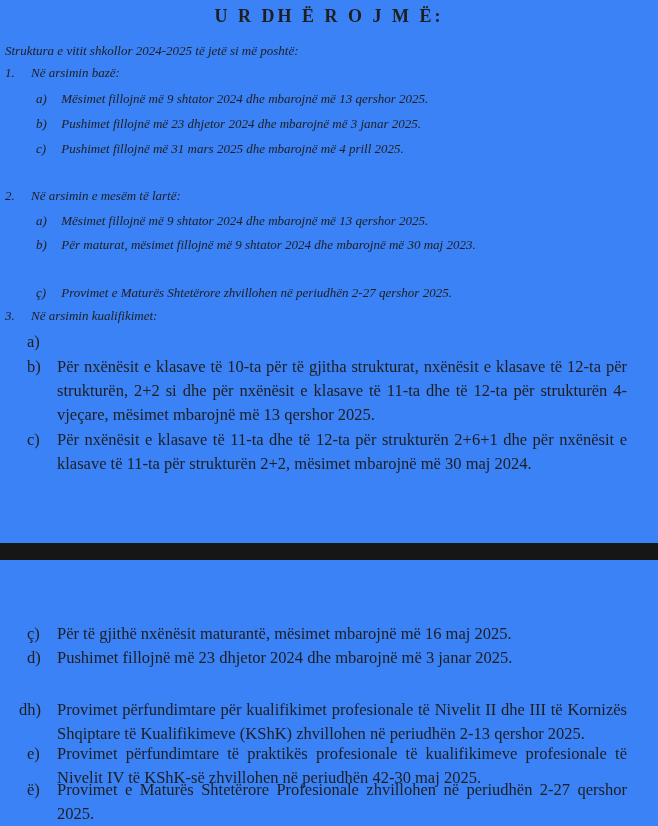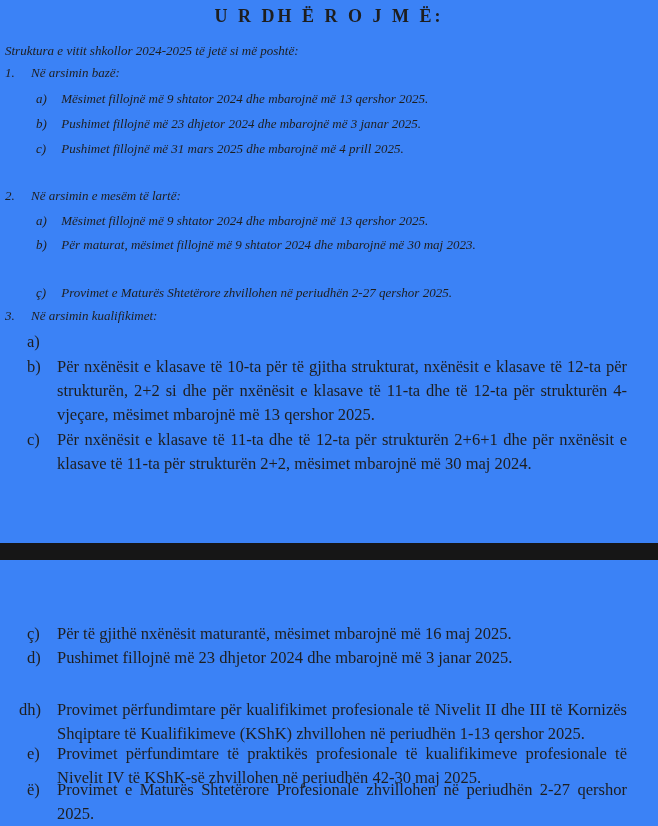--- a/index.html
+++ b/index.html
@@ -48,16 +48,16 @@
   <div class="para" style="left:57px; top:330px; width:570px;"><span class="lbl">a)</span></div>
   <div class="para" style="left:57px; top:355px; width:570px;"><span class="lbl">b)</span><span>Për nxënësit e klasave të 10-ta për të gjitha strukturat, nxënësit e klasave të 12-ta për strukturën, 2+2 si dhe për nxënësit e klasave të 11-ta dhe të 12-ta për strukturën 4-vjeçare, mësimet mbarojnë më 13 qershor 2025.</span></div>
   <div class="para" style="left:57px; top:428px; width:570px;"><span class="lbl">c)</span><span>Për nxënësit e klasave të 11-ta dhe të 12-ta për strukturën 2+6+1 dhe për nxënësit e klasave të 11-ta për strukturën 2+2, mësimet mbarojnë më 30 maj 2024.</span></div>
 </div>
 
 <div class="bar"></div>
 
 <div class="page bottom">
   <div class="para" style="left:57px; top:62px; width:570px;"><span class="lbl">ç)</span><span>Për të gjithë nxënësit maturantë, mësimet mbarojnë më 16 maj 2025.</span></div>
   <div class="para" style="left:57px; top:86px; width:570px;"><span class="lbl">d)</span><span>Pushimet fillojnë më 23 dhjetor 2024 dhe mbarojnë më 3 janar 2025.</span></div>
-  <div class="para dh" style="left:57px; top:110px; width:570px;margin-top:28px;"><span class="lbl">dh)</span><span>Provimet përfundimtare për kualifikimet profesionale të Nivelit II dhe III të Kornizës Shqiptare të Kualifikimeve (KShK) zhvillohen në periudhën 1-13 qershor 2025.</span></div>
+  <div class="para dh" style="left:57px; top:110px; width:570px;margin-top:28px;"><span class="lbl">dh)</span><span>Provimet përfundimtare për kualifikimet profesionale të Nivelit II dhe III të Kornizës Shqiptare të Kualifikimeve (KShK) zhvillohen në periudhën 2-13 qershor 2025.</span></div>
   <div class="para" style="left:57px; top:182px; width:570px;"><span class="lbl">e)</span><span>Provimet përfundimtare të praktikës profesionale të kualifikimeve profesionale të Nivelit IV të KShK-së zhvillohen në periudhën 42-30 maj 2025.</span></div>
   <div class="para" style="left:57px; top:218px; width:570px;"><span class="lbl">ë)</span><span>Provimet e Maturës Shtetërore Profesionale zhvillohen në periudhën 2-27 qershor 2025.</span></div>
 </div>
 
 </body></html>

